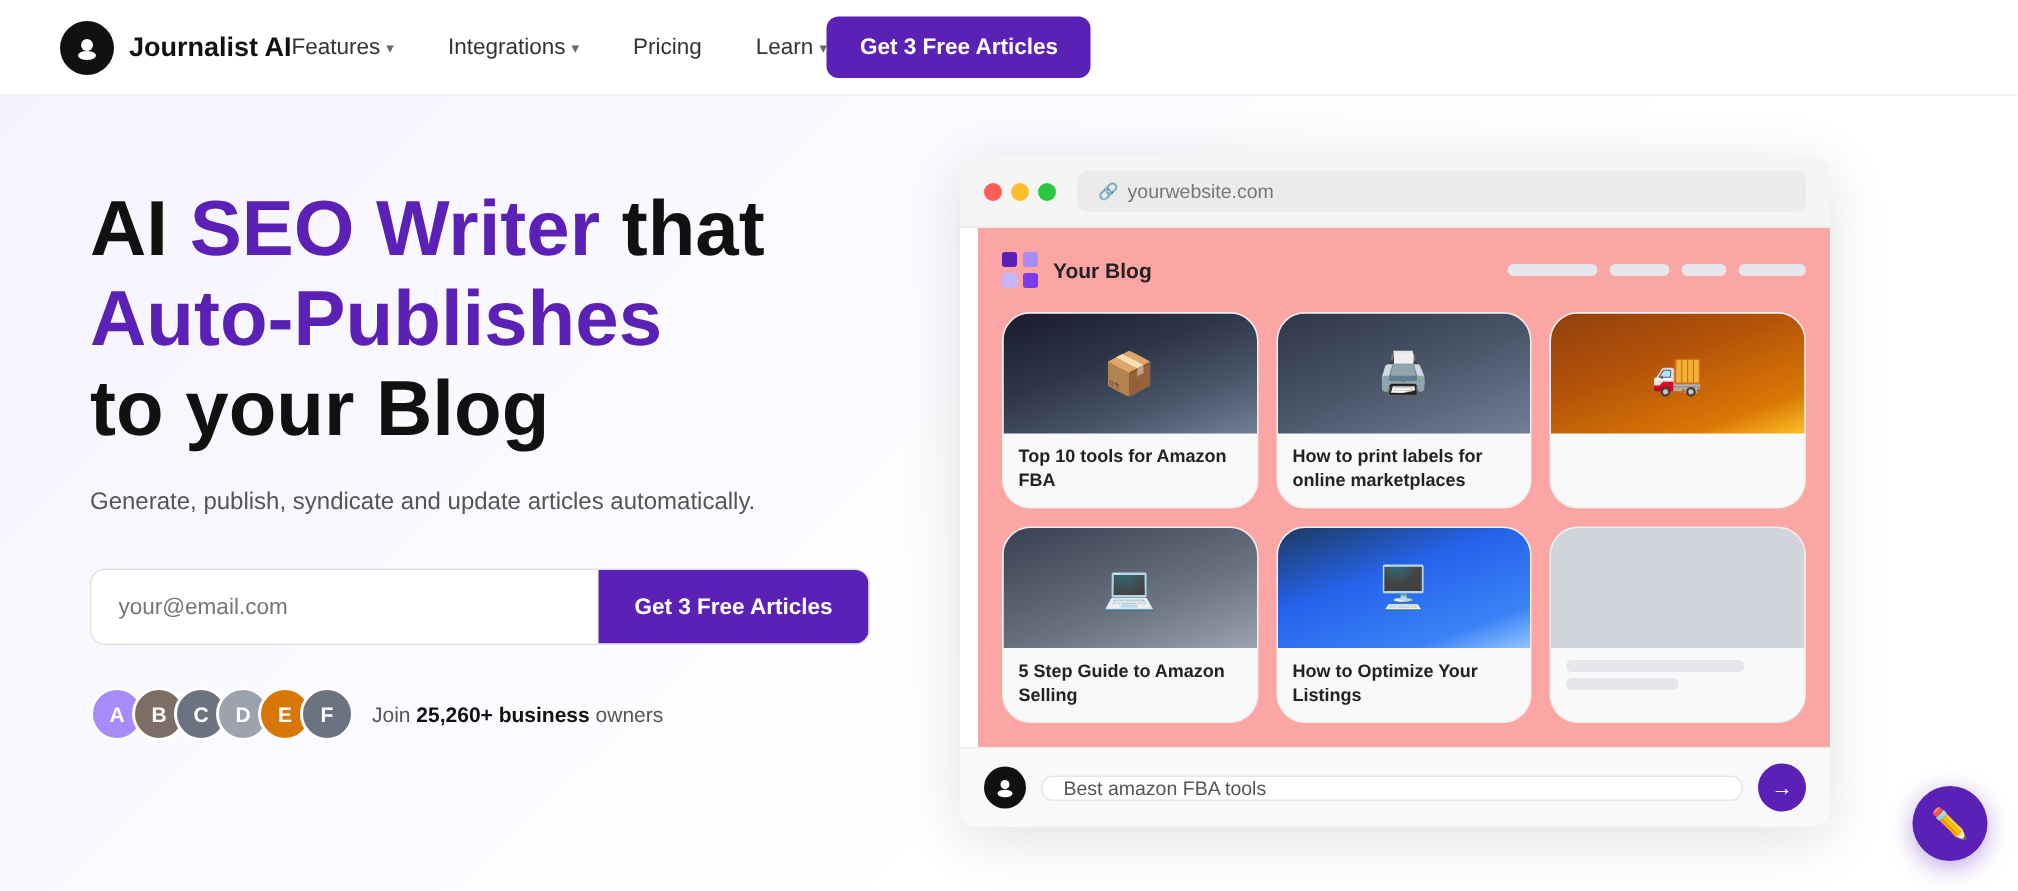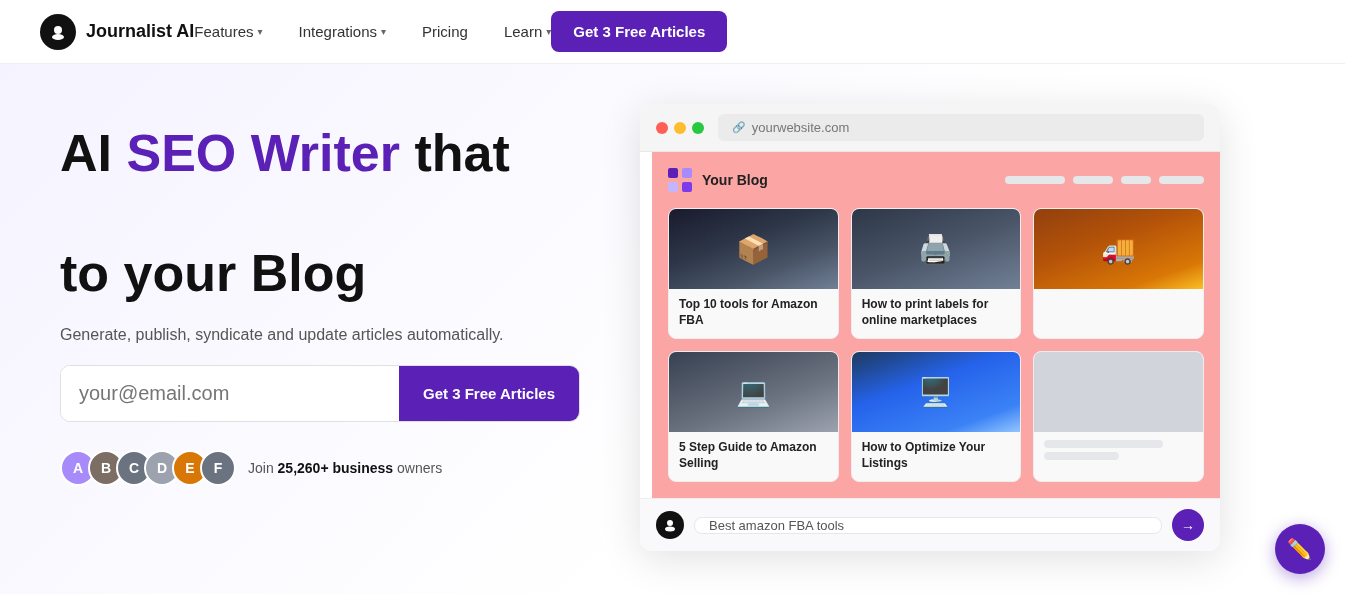--- a/index.html
+++ b/index.html
@@ -93,39 +93,39 @@
       font-weight: 800;
       line-height: 1.15;
       color: #111;
       margin-bottom: 20px;
     }
     .hero-title .purple { color: #5b21b6; }
 
     .hero-subtitle {
       font-size: 16px;
       color: #555;
-      margin-bottom: 18px;
+      margin-bottom: 32px;
       line-height: 1.5;
     }
 
     .email-form {
       display: flex;
       gap: 0;
       margin-bottom: 28px;
       border: 1.5px solid #e0e0e0;
       border-radius: 10px;
       overflow: hidden;
       background: #fff;
       max-width: 520px;
     }
     .email-input {
       flex: 1;
       border: none;
       padding: 16px 18px;
-      font-size: 20px;
+      font-size: 15px;
       color: #999;
       outline: none;
     }
     .email-cta {
       background: #5b21b6;
       color: #fff;
       border: none;
       padding: 14px 24px;
       font-size: 15px;
       font-weight: 600;
@@ -263,21 +263,21 @@
       background: #e5e7eb;
     }
 
     .cards-grid {
       display: grid;
       grid-template-columns: 1fr 1fr 1fr;
       gap: 12px;
     }
 
     .card {
-      border-radius: 8px;
+      border-radius: 19px;
       overflow: hidden;
       background: #f9f9f9;
       border: 1px solid #eee;
     }
     .card-img {
       width: 100%;
       height: 80px;
       object-fit: cover;
       display: block;
     }
@@ -463,21 +463,21 @@
     </li>
   </ul>
 
   <button class="nav-cta">Get 3 Free Articles</button>
 </nav>
 
 <section class="hero">
   <div class="hero-left">
     <h1 class="hero-title">
       <span>AI </span><span class="purple">SEO Writer</span><span> that</span><br>
-      <br>
+      <span class="purple">Auto-Publishes</span><br>
       <span>to your Blog</span>
     </h1>
     <p class="hero-subtitle">Generate, publish, syndicate and update articles automatically.</p>
 
     <div class="email-form">
       <input class="email-input" type="email" placeholder="your@email.com" style="">
       <button class="email-cta">Get 3 Free Articles</button>
     </div>
 
     <div class="social-proof">

